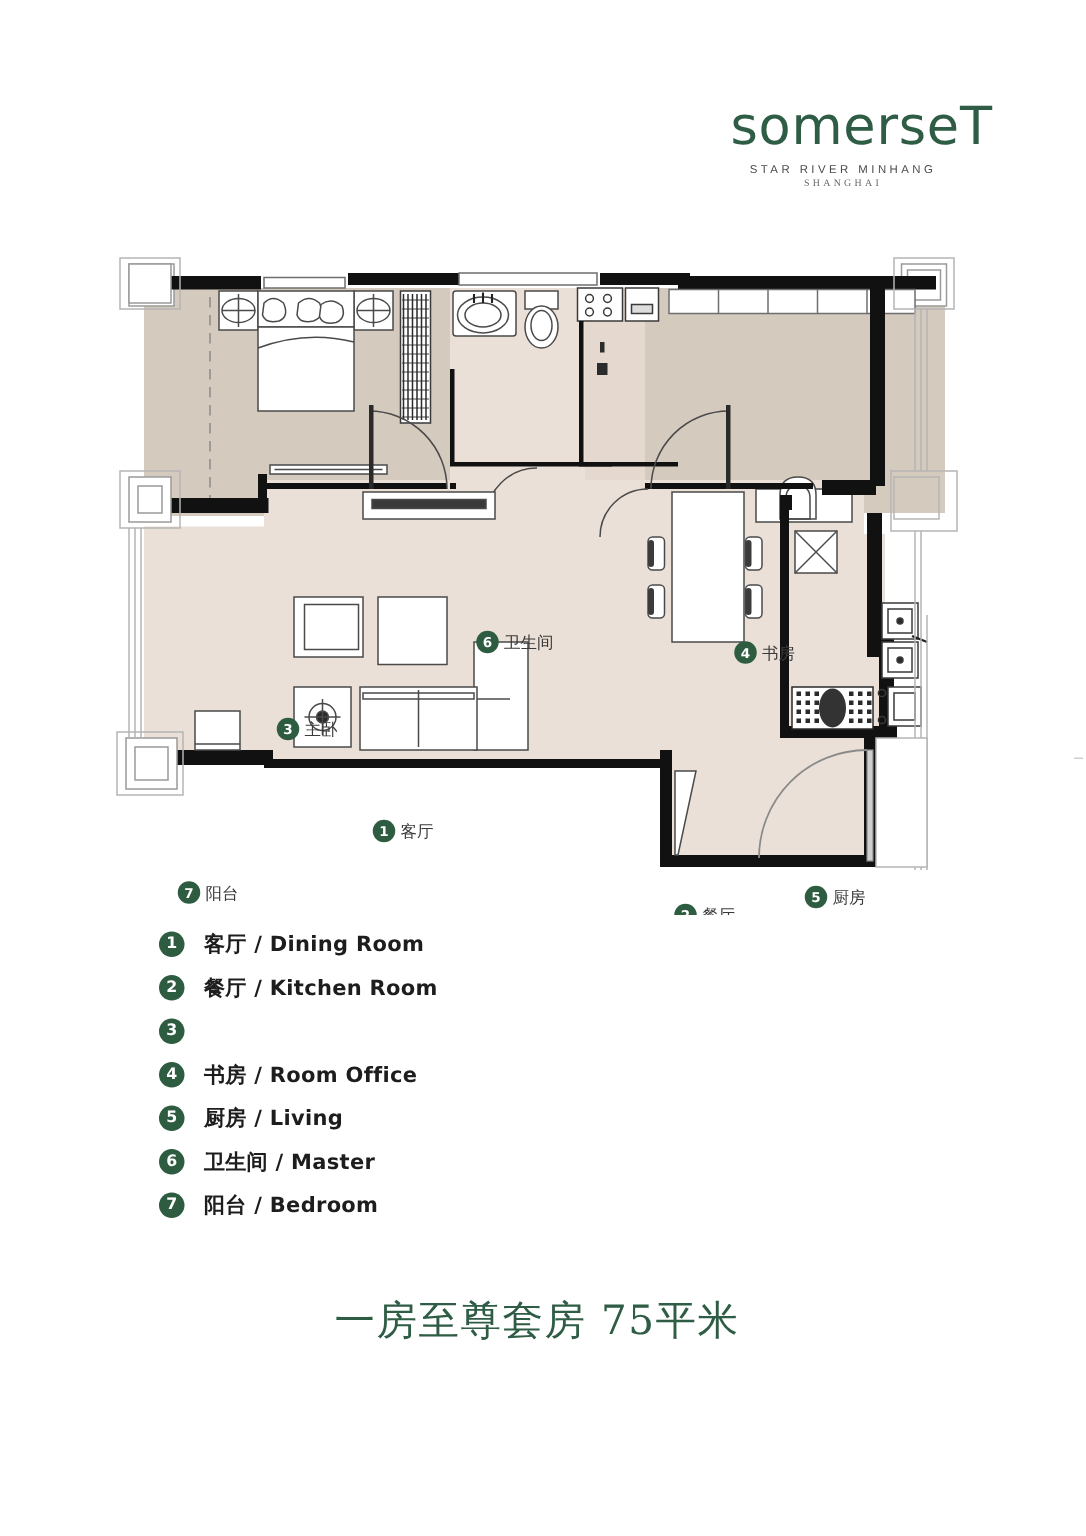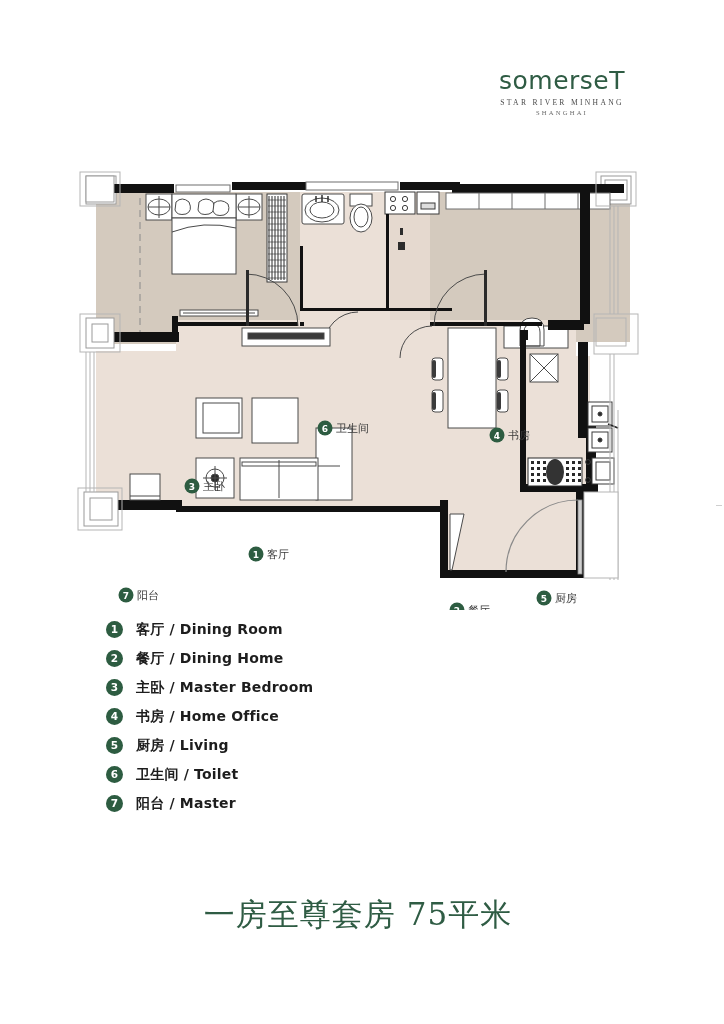--- a/index.html
+++ b/index.html
@@ -7,25 +7,25 @@
     width:724px;height:1024px;position:relative;overflow:hidden;
     font-family:"Liberation Sans","DejaVu Sans",sans-serif;
     -webkit-font-smoothing:antialiased;
   }
   .page{position:absolute;inset:0;background:#fff;}
 
   
   .logo{position:absolute;left:487px;top:68px;width:150px;text-align:center;}
   .logo .wordmark{
     font-family:"DejaVu Sans","Liberation Sans",sans-serif;
-    font-size:25px;letter-spacing:.5px;color:#2f5c44;line-height:1;
+    font-size:35px;letter-spacing:.5px;color:#2f5c44;line-height:1;
     font-weight:400;
   }
   .logo .sub1{
-    font-family:Liberation Serif, serif;
+    font-family:Liberation Sans, sans-serif;
     font-size:7.6px;letter-spacing:2.3px;color:#4b4b4b;margin-top:6px;line-height:1;
   }
   .logo .sub2{
     font-family:"Liberation Serif","DejaVu Serif",serif;
     font-size:6.6px;letter-spacing:2.2px;color:#6a6a6a;margin-top:3px;line-height:1;
   }
 
   
   .plan-wrap{position:absolute;left:0px;top:170px;width:724px;height:440px;}
   .plan-svg{display:block;}
@@ -40,23 +40,23 @@
     flex:0 0 auto;font-family:"DejaVu Sans",sans-serif;line-height:1;
   }
   .legend-text{
     margin-left:13px;font-size:14px;color:#1d1d1d;font-weight:bold;
     letter-spacing:.2px;font-family:"DejaVu Sans","Liberation Sans",sans-serif;
     white-space:nowrap;
   }
 
   
   .title{
-    position:absolute;left:0;top:894px;width:716px;text-align:center;
+    position:absolute;left:0;top:862px;width:716px;text-align:center;
     font-family:"DejaVu Serif","Liberation Serif",serif;
-    font-size:31px;color:#2f5c44;letter-spacing:1px;
+    font-size:27px;color:#2f5c44;letter-spacing:1px;
   }
 
   
   .edge-tick{position:absolute;left:716px;top:505px;width:6px;height:1px;background:#cfcfcf;}
 </style>
 </head>
 <body>
 
 <div class="page">
 
@@ -449,39 +449,38 @@
 
   <div class="edge-tick"></div>
 
   <div class="legend">
     <div class="legend-row">
       <div class="badge">1</div>
       <div class="legend-text">客厅 / Dining Room</div>
     </div>
     <div class="legend-row">
       <div class="badge">2</div>
-      <div class="legend-text">餐厅 / Dining Home</div>
+      <div class="legend-text">餐厅 / Kitchen Room</div>
     </div>
     <div class="legend-row">
       <div class="badge">3</div>
-      <div class="legend-text">主卧 / Master Bedroom</div>
     </div>
     <div class="legend-row">
       <div class="badge">4</div>
-      <div class="legend-text">书房 / Home Office</div>
+      <div class="legend-text">书房 / Room Office</div>
     </div>
     <div class="legend-row">
       <div class="badge">5</div>
       <div class="legend-text">厨房 / Living</div>
     </div>
     <div class="legend-row">
       <div class="badge">6</div>
-      <div class="legend-text">卫生间 / Toilet</div>
+      <div class="legend-text">卫生间 / Master</div>
     </div>
     <div class="legend-row">
       <div class="badge">7</div>
-      <div class="legend-text">阳台 / Master</div>
+      <div class="legend-text">阳台 / Bedroom</div>
     </div>
   </div>
 
   <div class="title">一房至尊套房 75平米</div>
 
 </div>
 
 </body></html>

